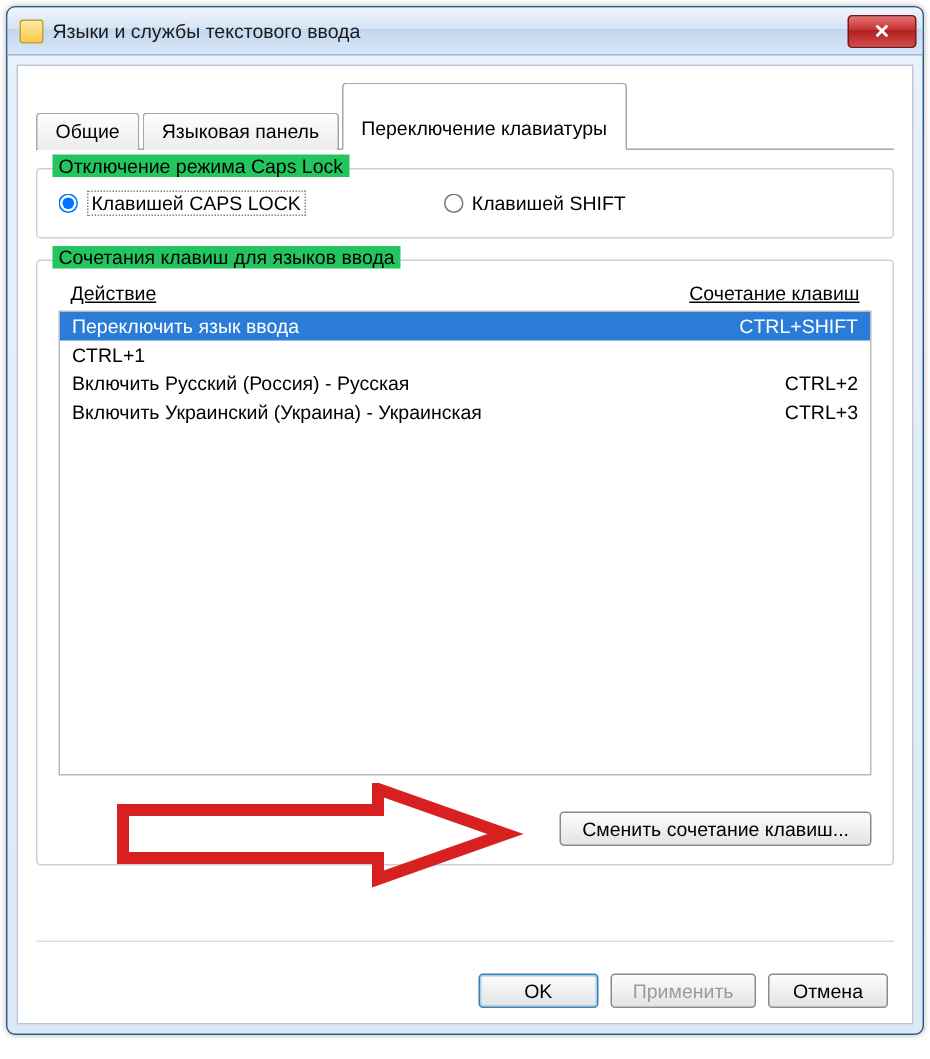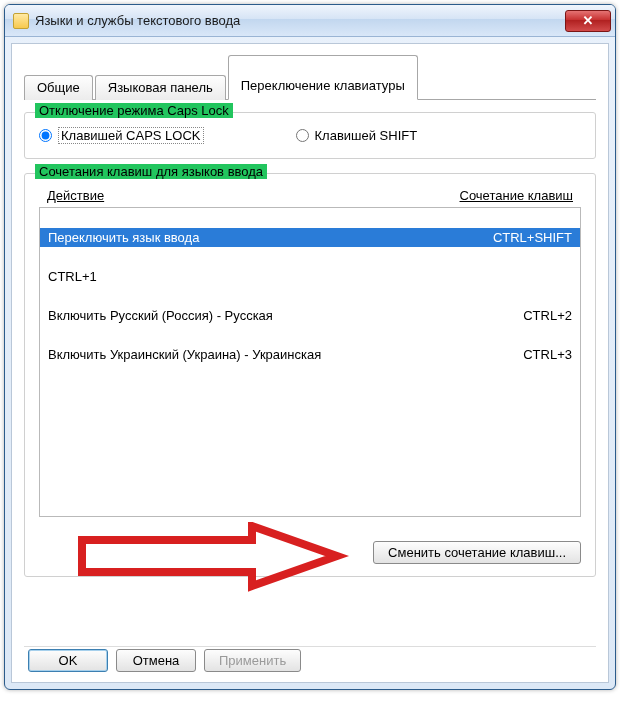--- a/index.html
+++ b/index.html
@@ -120,21 +120,20 @@
     height: 310px;
     background: #fff;
     overflow: hidden;
   }
   .row {
     display: flex;
     justify-content: space-between;
     padding: 2px 8px;
     font-size: 13px;
     white-space: nowrap;
-    margin-top: 20px;
   }
   .row.selected {
     background: #2a7cd8;
     color: #fff;
   }
   
   .change-btn-wrap {
     text-align: right;
     margin-top: 24px;
   }
@@ -150,22 +149,23 @@
   .btn.default {
     border: 1px solid #3c7fb1;
     box-shadow: 0 0 0 1px #a6d0ec inset;
   }
   .btn:disabled {
     color: #9a9a9a;
     cursor: default;
   }
   .dialog-buttons {
     display: flex;
+    justify-content: flex-end;
     gap: 8px;
-    padding: 2px 4px 0 4px;
+    padding: 21px 4px 0 4px;
     border-top: 1px solid #ddd;
     margin-top: 10px;
     position: absolute;
     bottom: 10px;
     right: 12px;
     left: 12px;
   }
   
   .arrow-annot {
     position: absolute;
@@ -242,18 +242,18 @@
     <svg class="arrow-annot" width="280" height="80">
       <defs>
       </defs>
       <g fill="#d82020" stroke="#d82020">
         <polygon points="10,18 180,18 180,4 265,34 180,64 180,50 10,50" fill="none" stroke-width="8"></polygon>
       </g>
     </svg>
 
     <div class="dialog-buttons">
       <button class="btn default">OK</button>
+      <button class="btn" disabled="">Применить</button>
       <button class="btn">Отмена</button>
-      <button class="btn" disabled="">Применить</button>
     </div>
 
   </div>
 </div>
 
 </body></html>

